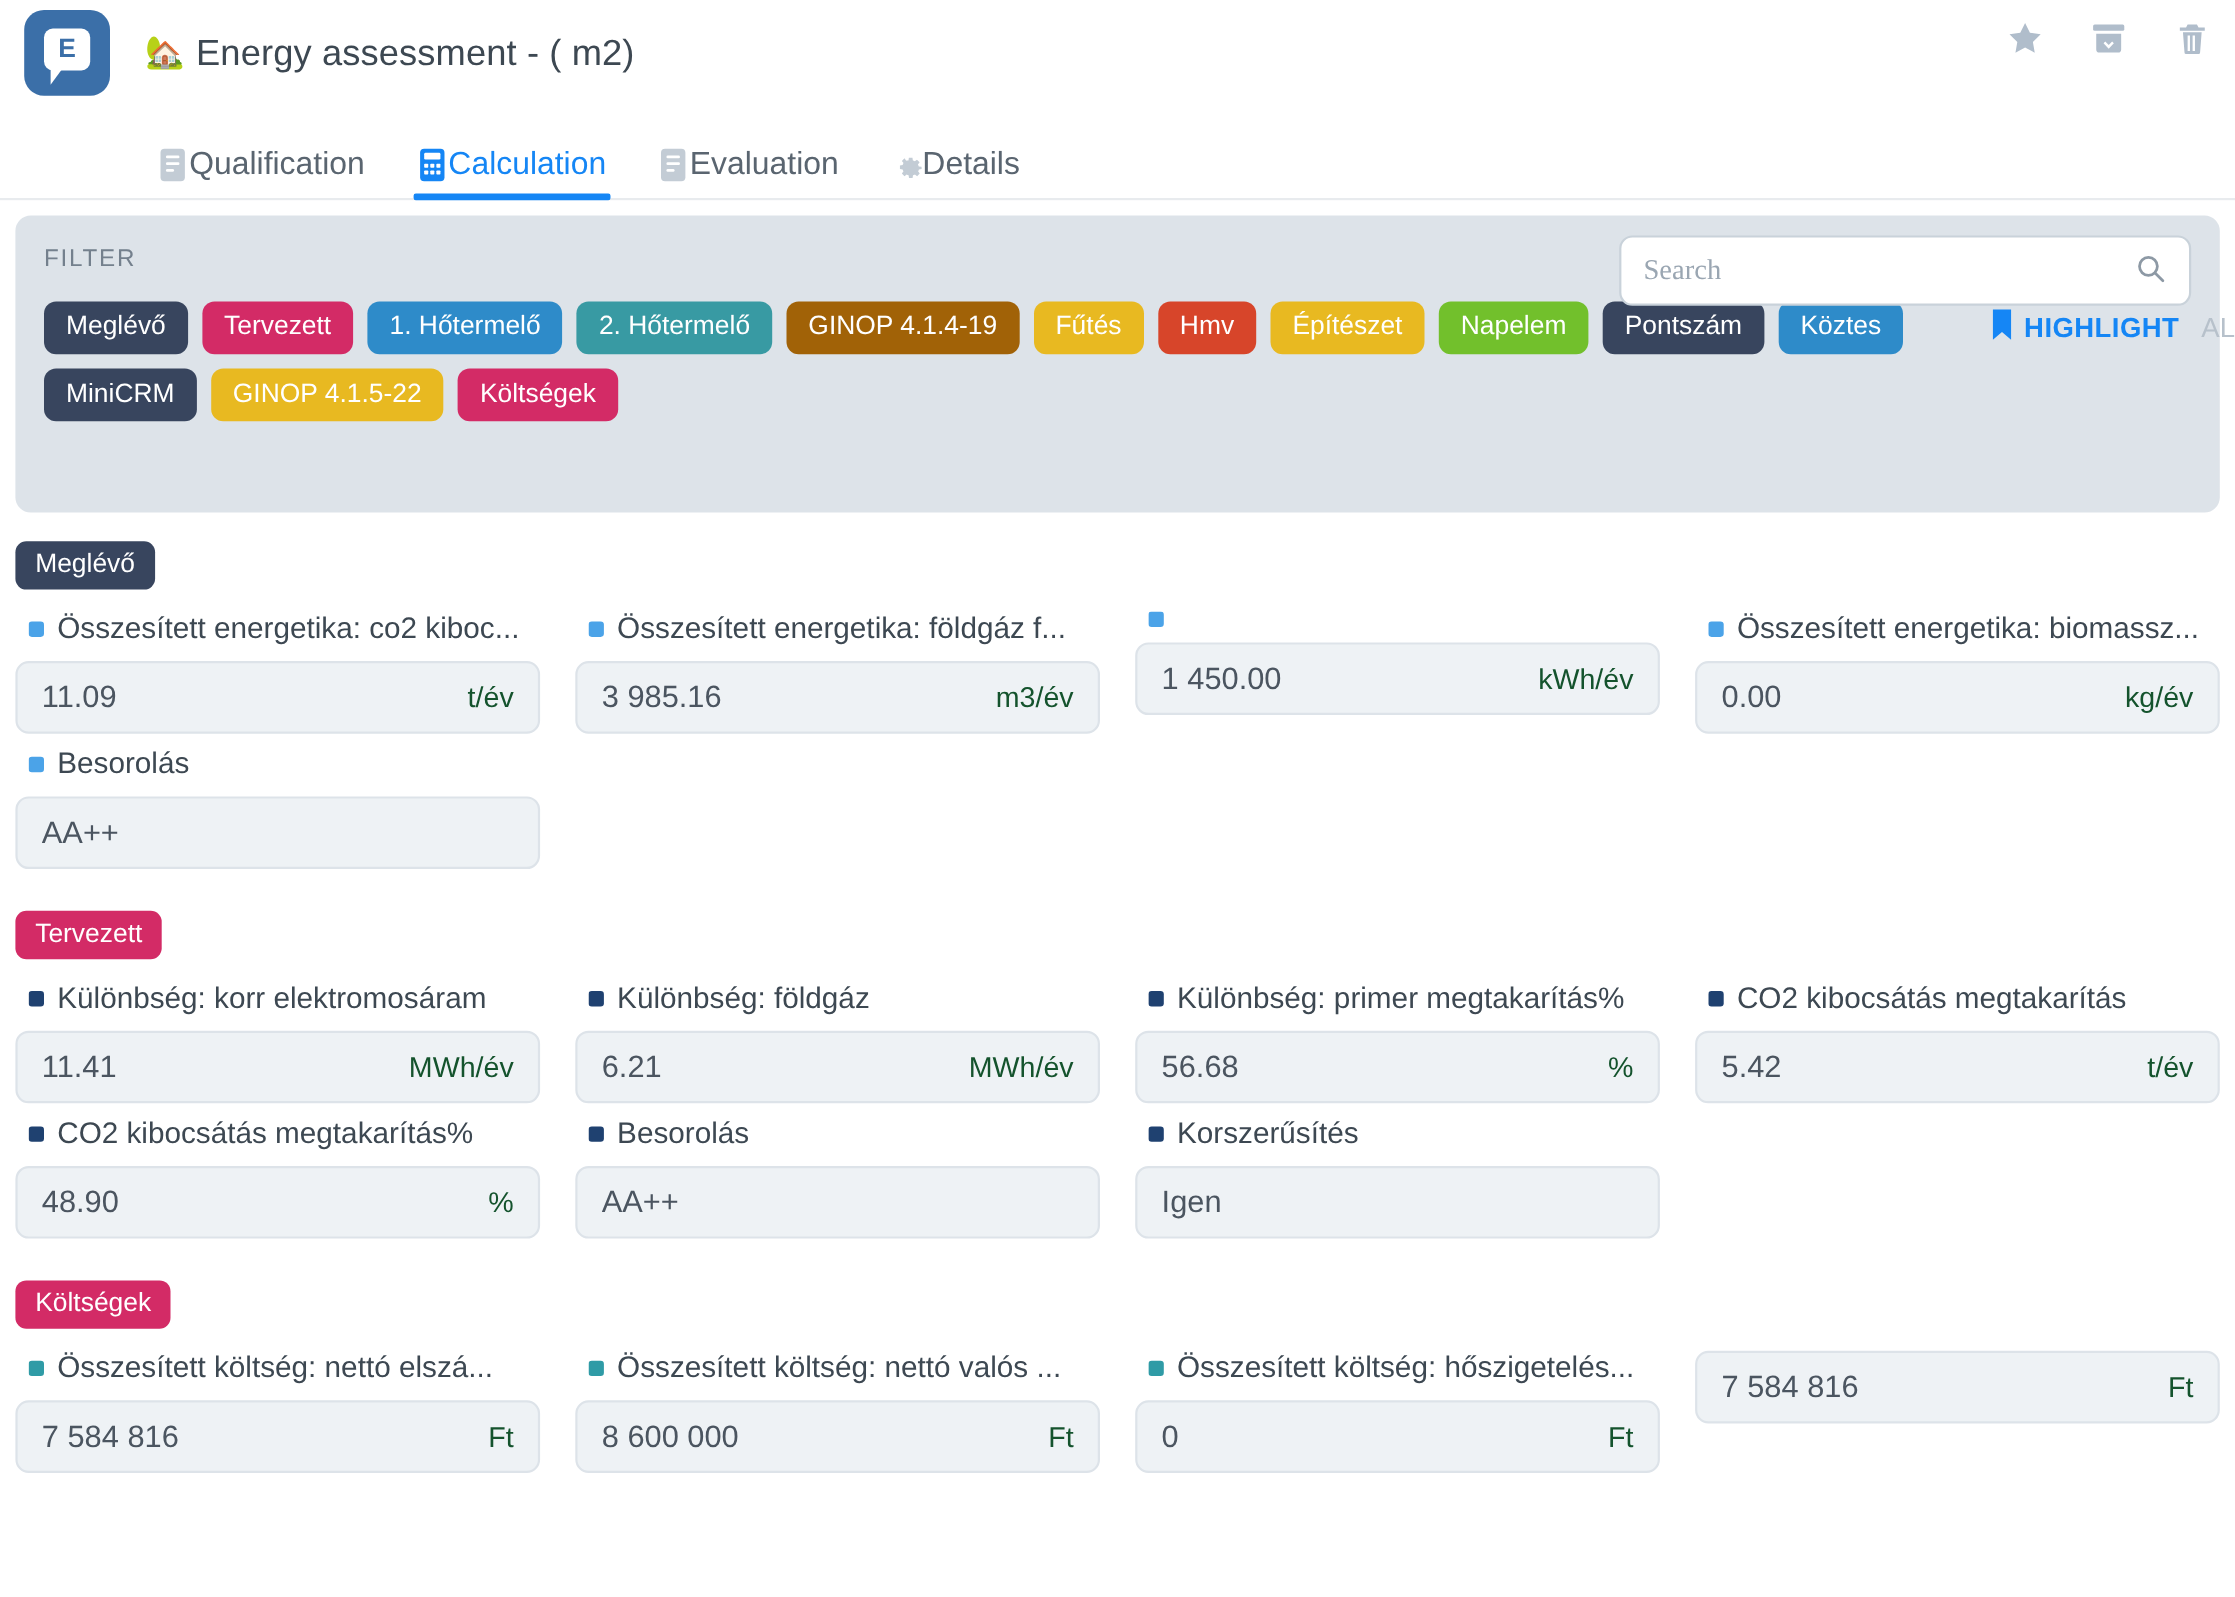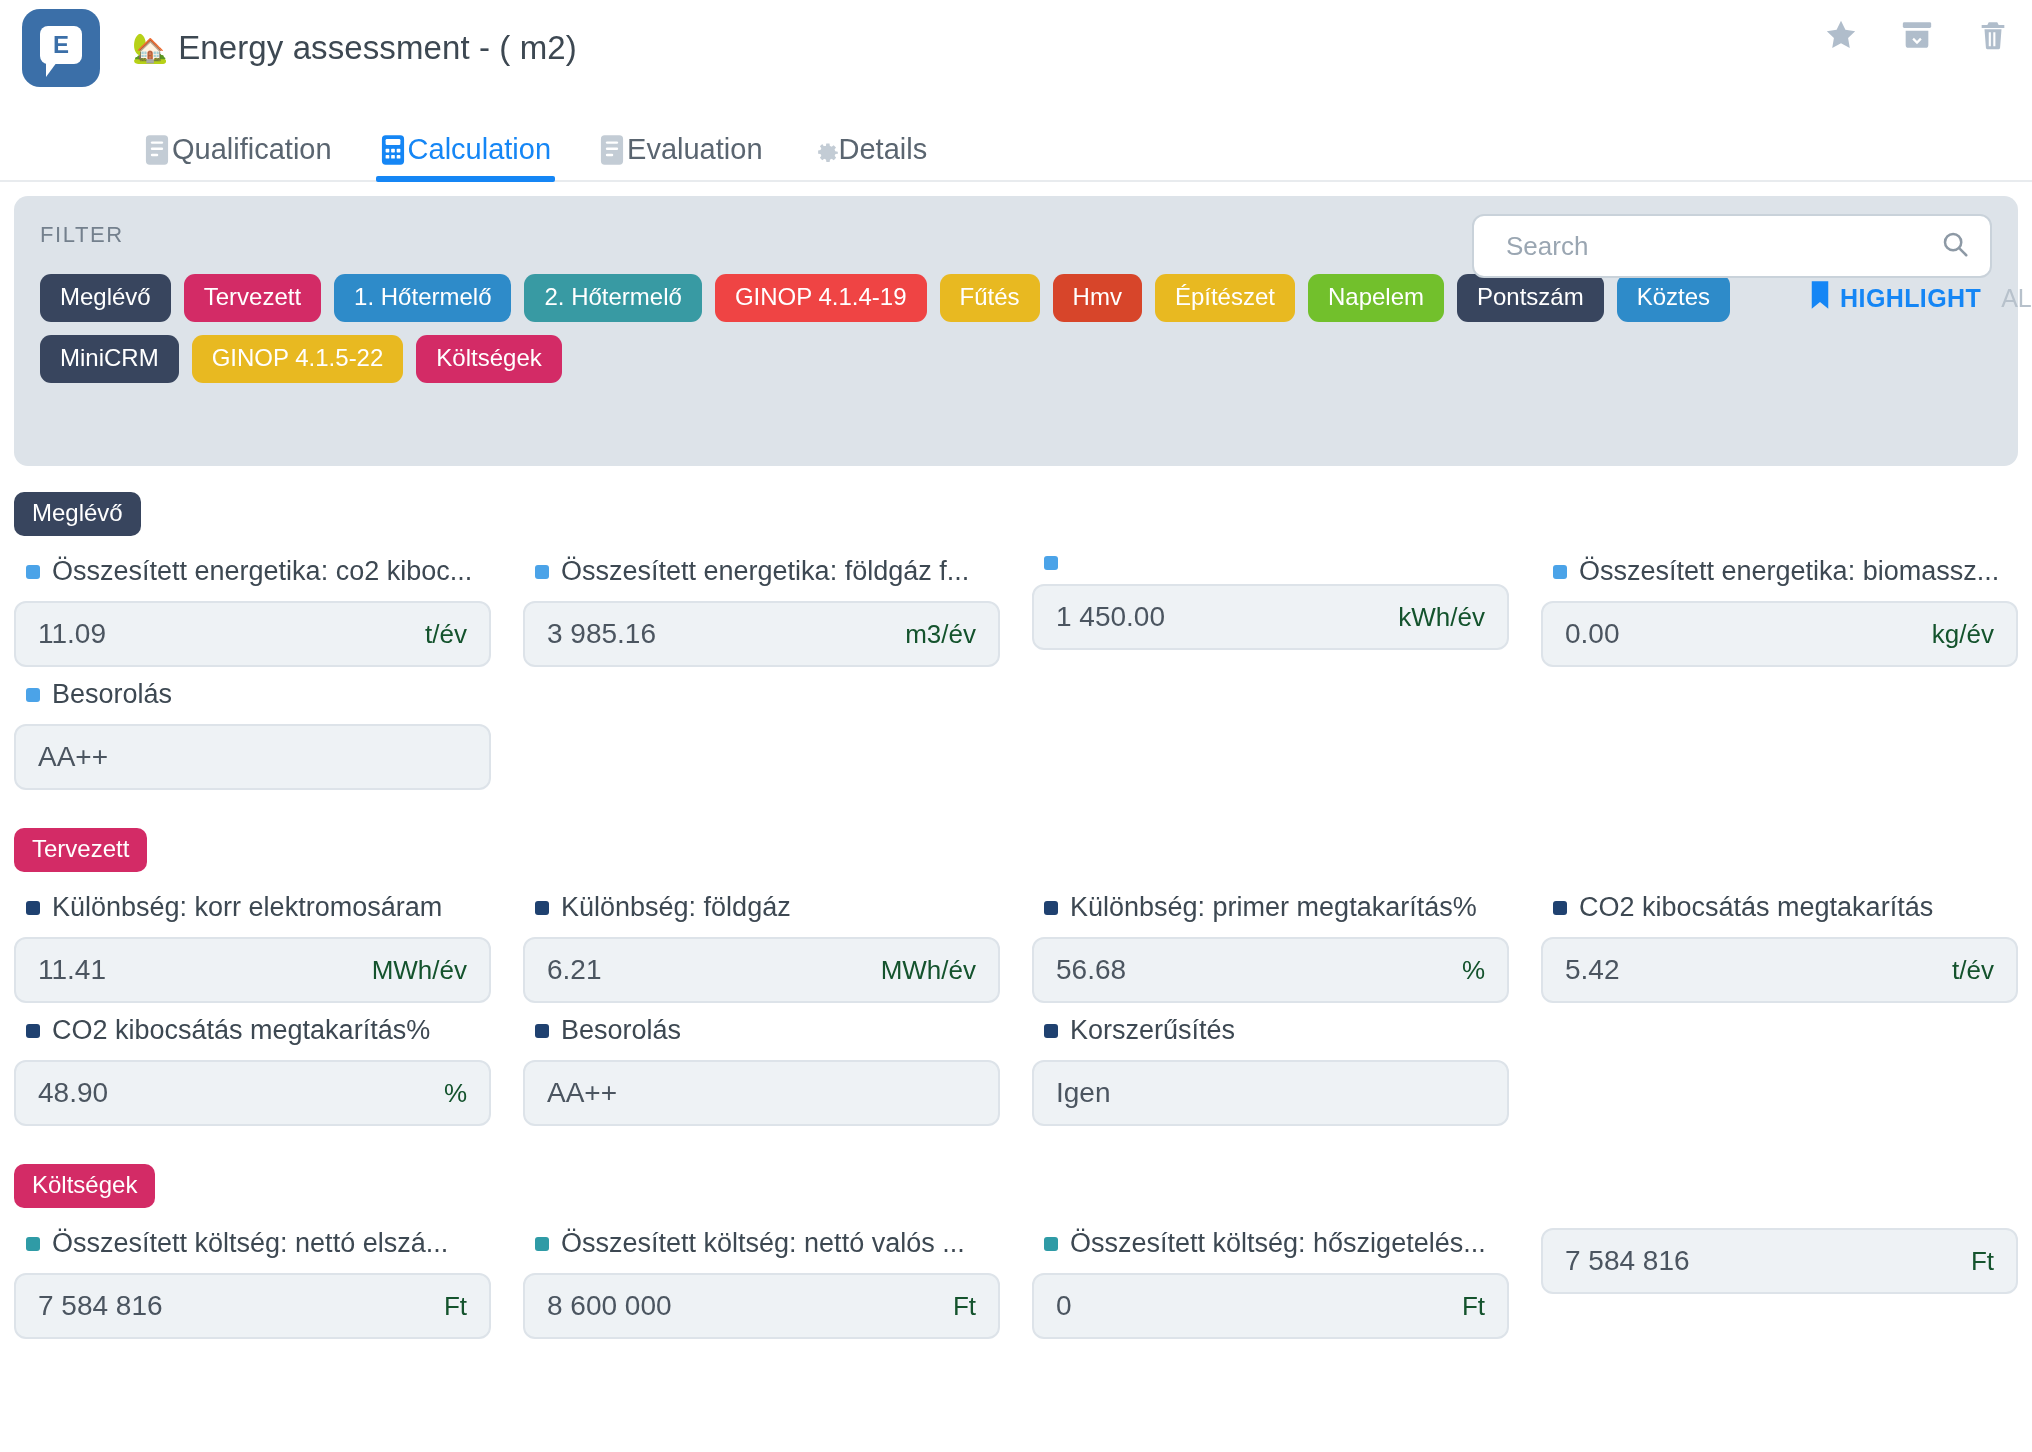--- a/index.html
+++ b/index.html
@@ -113,24 +113,23 @@
     background: #ffffff;
     border: 2px solid #c9d2da;
     border-radius: 12px;
     display: flex; align-items: center;
     padding: 0 20px;
   }
   .search-wrap input {
     flex: 1 1 auto;
     border: none; outline: none;
     font-size: 26px;
-    font-family: Liberation Sans, sans-serif;
+    font-family: Liberation Serif, serif;
     color: #3d4852;
     background: transparent;
-    margin-left: 12px;
   }
   .search-wrap input::placeholder { color: #9aa6b2; }
   .search-icon { color: #8d99a5; flex: 0 0 auto; }
 
   .tag-rows { display: flex; flex-direction: column; gap: 13px; }
   .tag-row { display: flex; align-items: center; gap: 13px; flex-wrap: nowrap; }
   .tag {
     border-radius: 11px;
     color: #ffffff;
     font-size: 24px;
@@ -296,21 +295,21 @@
           <line x1="15.5" y1="15.5" x2="21" y2="21" stroke-linecap="round"></line>
         </svg>
     </span>
   </div>
   <div class="tag-rows">
     <div class="tag-row" id="tag-row-0">
         <span class="tag" style="background: rgb(56, 69, 94);">Meglévő</span>
         <span class="tag" style="background: rgb(211, 43, 102);">Tervezett</span>
         <span class="tag" style="background: rgb(46, 139, 201);">1. Hőtermelő</span>
         <span class="tag" style="background: rgb(56, 154, 163);">2. Hőtermelő</span>
-        <span class="tag" style="background: #ef4444;">GINOP 4.1.4-19</span>
+        <span class="tag" style="background: #a16207;">GINOP 4.1.4-19</span>
         <span class="tag" style="background: rgb(232, 185, 33);">Fűtés</span>
         <span class="tag" style="background: rgb(215, 69, 42);">Hmv</span>
         <span class="tag" style="background: rgb(232, 185, 33);">Építészet</span>
         <span class="tag" style="background: rgb(114, 192, 44);">Napelem</span>
         <span class="tag" style="background: rgb(56, 69, 94);">Pontszám</span>
         <span class="tag" style="background: rgb(46, 139, 201);">Köztes</span>
         <div class="hl-group">
           <span class="hl-btn">
             <span><svg width="22" height="28" viewBox="0 0 16 20" fill="#1586f5">
                 <path d="M2 0h12v20l-6-5-6 5z"></path>

